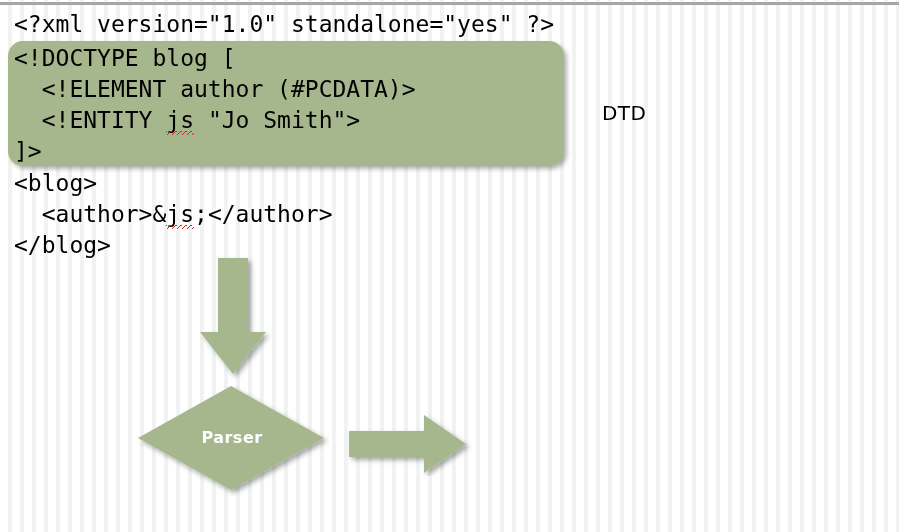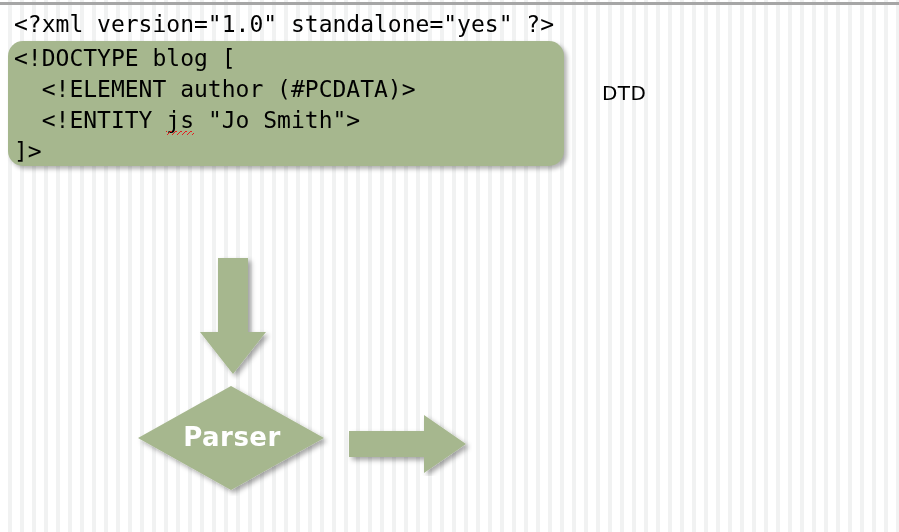--- a/index.html
+++ b/index.html
@@ -89,21 +89,21 @@
         transparent 1.2px, transparent 3px
       );
     background-size: 5px 4px;
     background-repeat: repeat-x;
   }
 
   
   #dtd-caption {
     position: absolute;
     left: 602px;
-    top: 81px;
+    top: 101px;
     font-family: "DejaVu Sans", "Liberation Sans", sans-serif;
     font-size: 20px;
     color: #000000;
     letter-spacing: 0.4px;
   }
 
   
   #xml-body {
     position: absolute;
     left: 14px;
@@ -130,21 +130,21 @@
   #parser-label {
     position: absolute;
     left: 136px;
     top: 384px;
     width: 192px;
     height: 106px;
     display: flex;
     align-items: center;
     justify-content: center;
     font-family: "DejaVu Sans", "Liberation Sans", sans-serif;
-    font-size: 26px;
+    font-size: 16px;
     font-weight: bold;
     color: #ffffff;
     letter-spacing: 0.5px;
     pointer-events: none;
   }
 
   
   #arrow-right {
     position: absolute;
     left: 346px;
@@ -171,20 +171,23 @@
 
   <div id="dtd-box">
     <div id="dtd-lines" class="mono"><span>&lt;!DOCTYPE blog [</span>
 <span>  &lt;!ELEMENT author (#PCDATA)&gt;</span>
 <span>  &lt;!ENTITY </span><span class="squiggle">js</span><span> "Jo Smith"&gt;</span>
 <span>]&gt;</span></div>
   </div>
 
   <div id="dtd-caption">DTD</div>
 
+  <div id="xml-body" class="mono"><span>&lt;blog&gt;</span>
+<span>  &lt;author&gt;&amp;</span><span class="squiggle">js</span><span>;&lt;/author&gt;</span>
+<span>&lt;/blog&gt;</span></div>
 
   <svg id="arrow-down" viewBox="0 0 76 124">
     <defs>
       <filter id="shadowDown" x="-40%" y="-40%" width="200%" height="200%">
         <feDropShadow dx="3" dy="3" stdDeviation="2.5" flood-color="#000000" flood-opacity="0.35"></feDropShadow>
       </filter>
     </defs>
     <polygon points="22,2 52,2 52,76 70,76 37,118 4,76 22,76" fill="#a6b78e" filter="url(#shadowDown)"></polygon>
   </svg>
 

